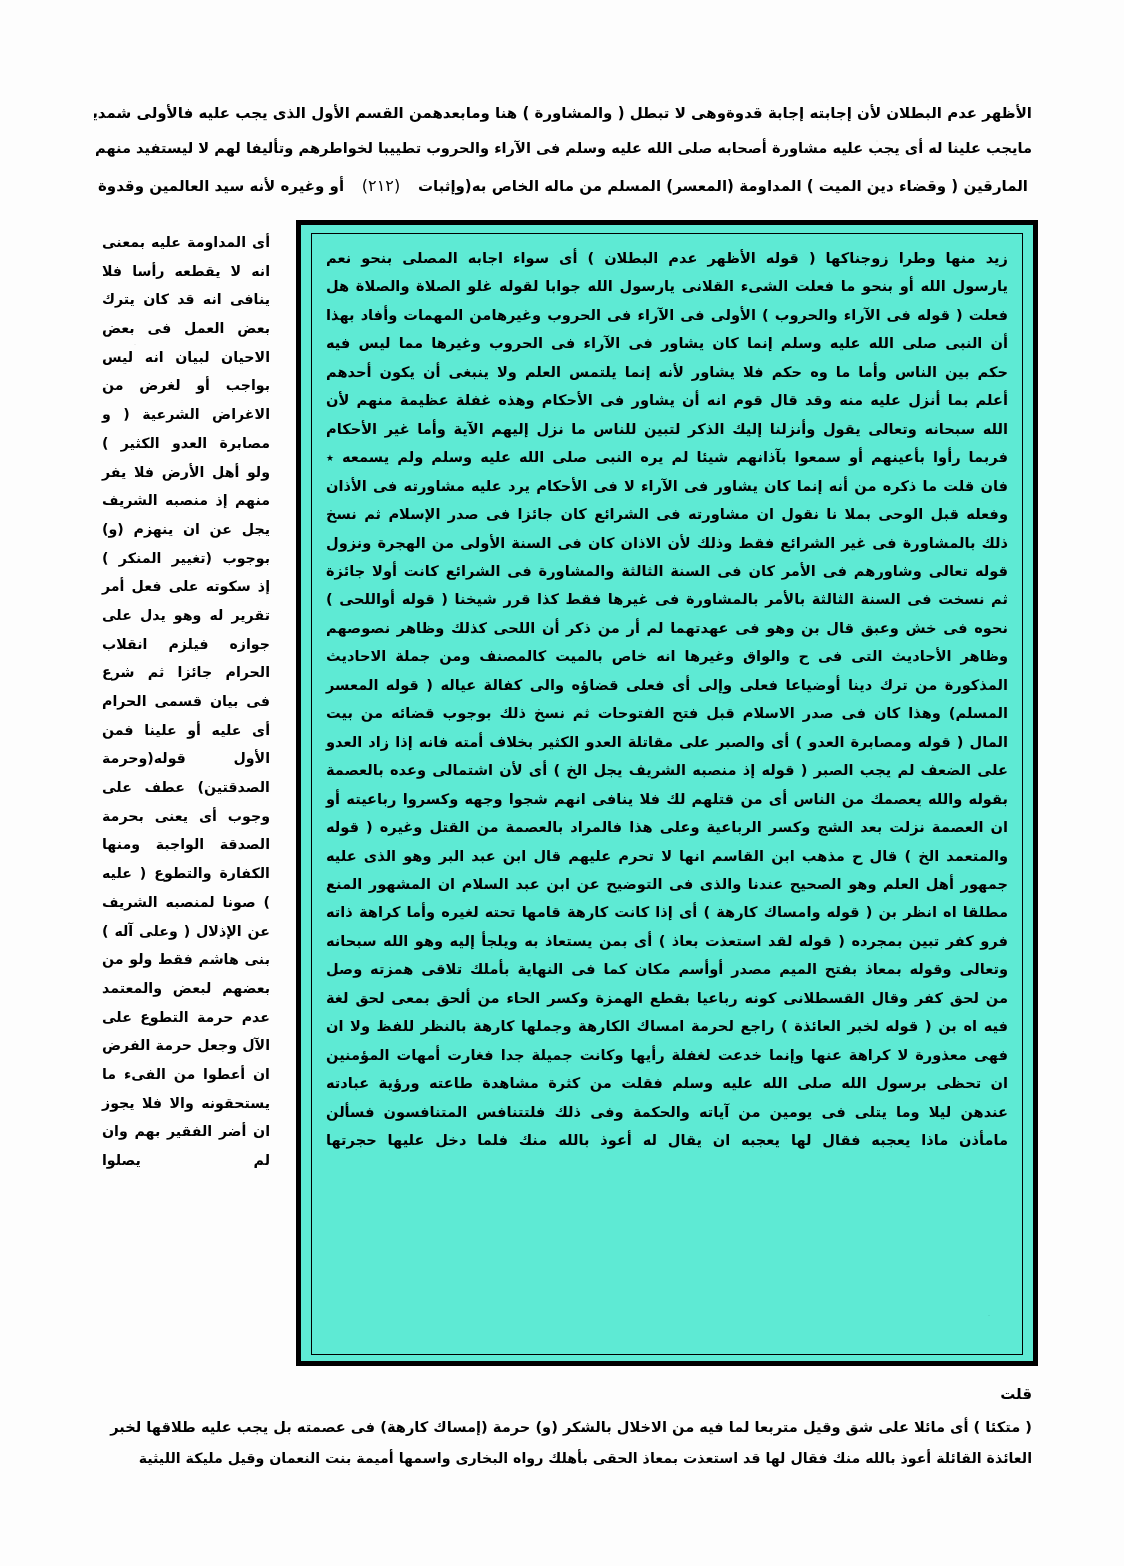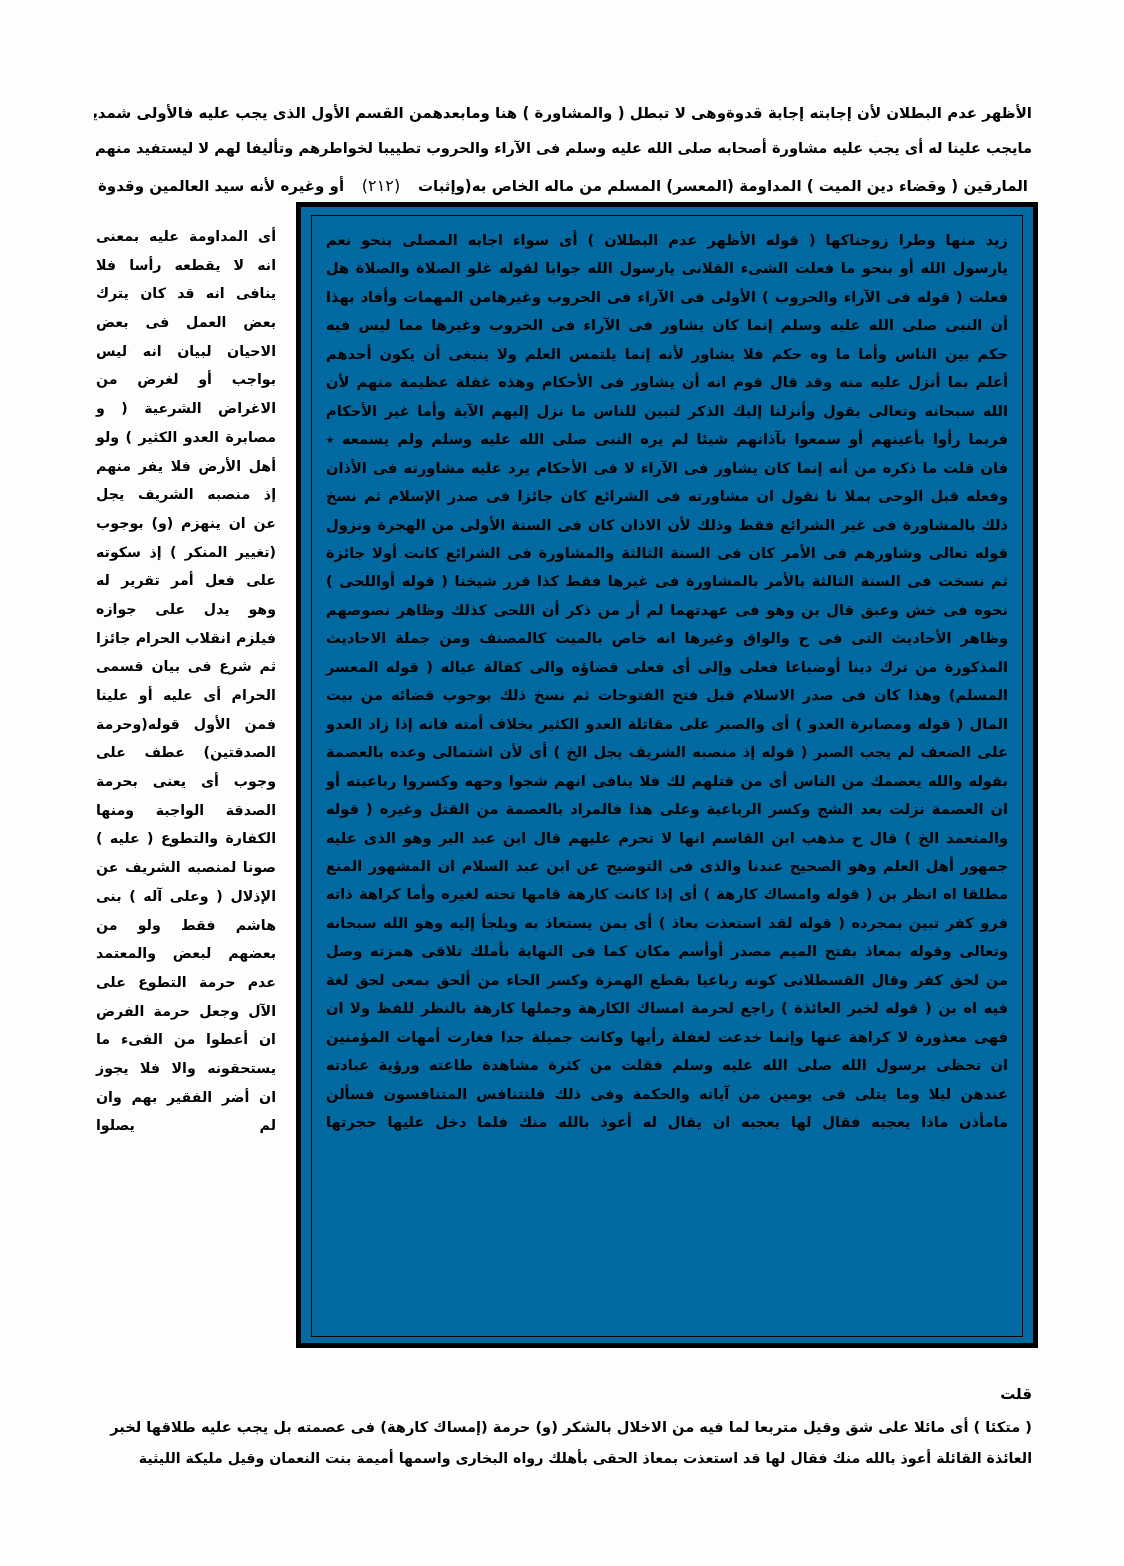--- a/index.html
+++ b/index.html
@@ -60,27 +60,27 @@
   .headrow .seg { padding: 0 4px; }
   .headrow .pageno {
     font-size: 16px;
     font-weight: 400;
     letter-spacing: 1px;
   }
 
   
   .frame {
     position: absolute;
-    top: 202px;
+    top: 220px;
     right: 86px;
     width: 742px;
     height: 1146px;
     border: 3px solid #000;
     box-shadow: 0 0 0 2px #000 inset;
-    background: #0369a1;
+    background: #5eead4;
     box-sizing: border-box;
     padding: 10px 12px 8px 12px;
   }
   .frame-inner {
     border: 1px solid #000;
     width: 100%;
     height: 100%;
     box-sizing: border-box;
     padding: 10px 14px 8px 14px;
     overflow: hidden;
@@ -107,21 +107,21 @@
     width: 196px;
     height: 1150px;
     direction: rtl;
     text-align: justify;
     text-align-last: justify;
     font-size: 14.2px;
     line-height: 2.02;
     font-weight: 700;
     overflow: hidden;
   }
-  .side-margin p { margin: 8px; }
+  .side-margin p { margin: 14px; }
 
   
   .bottom-margin {
     position: absolute;
     top: 1378px;
     right: 92px;
     width: 938px;
     direction: rtl;
     font-size: 14.6px;
     line-height: 2.2;

